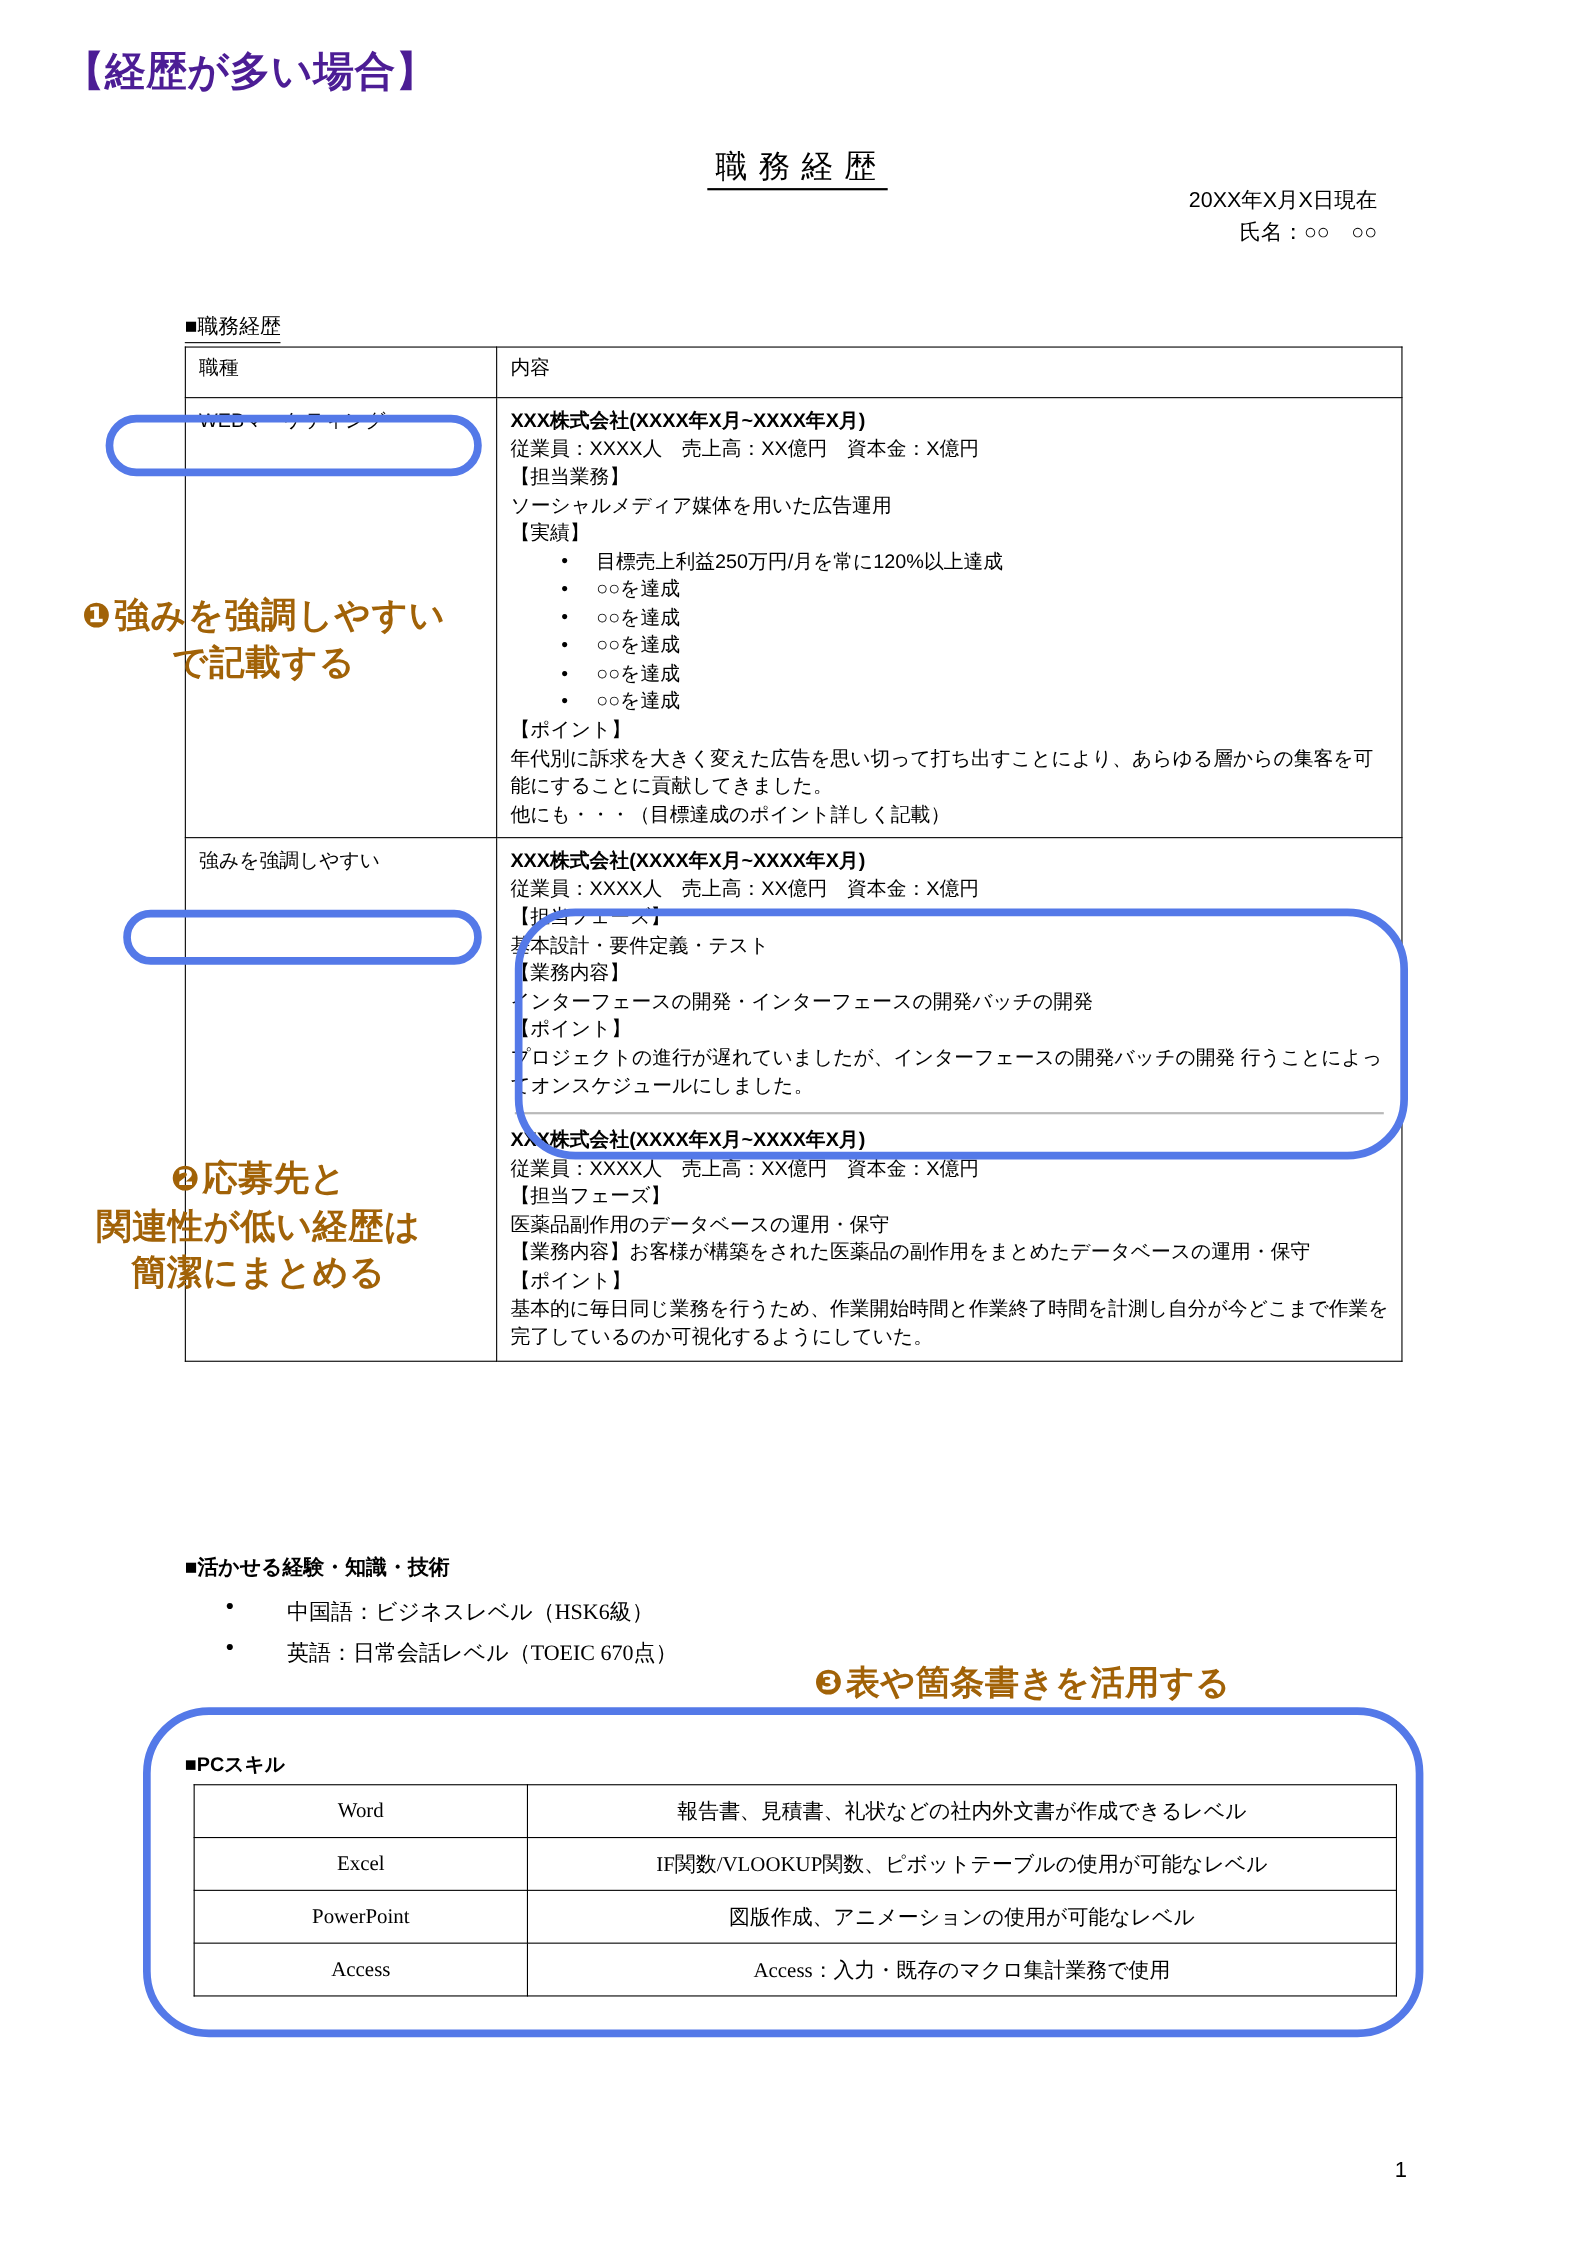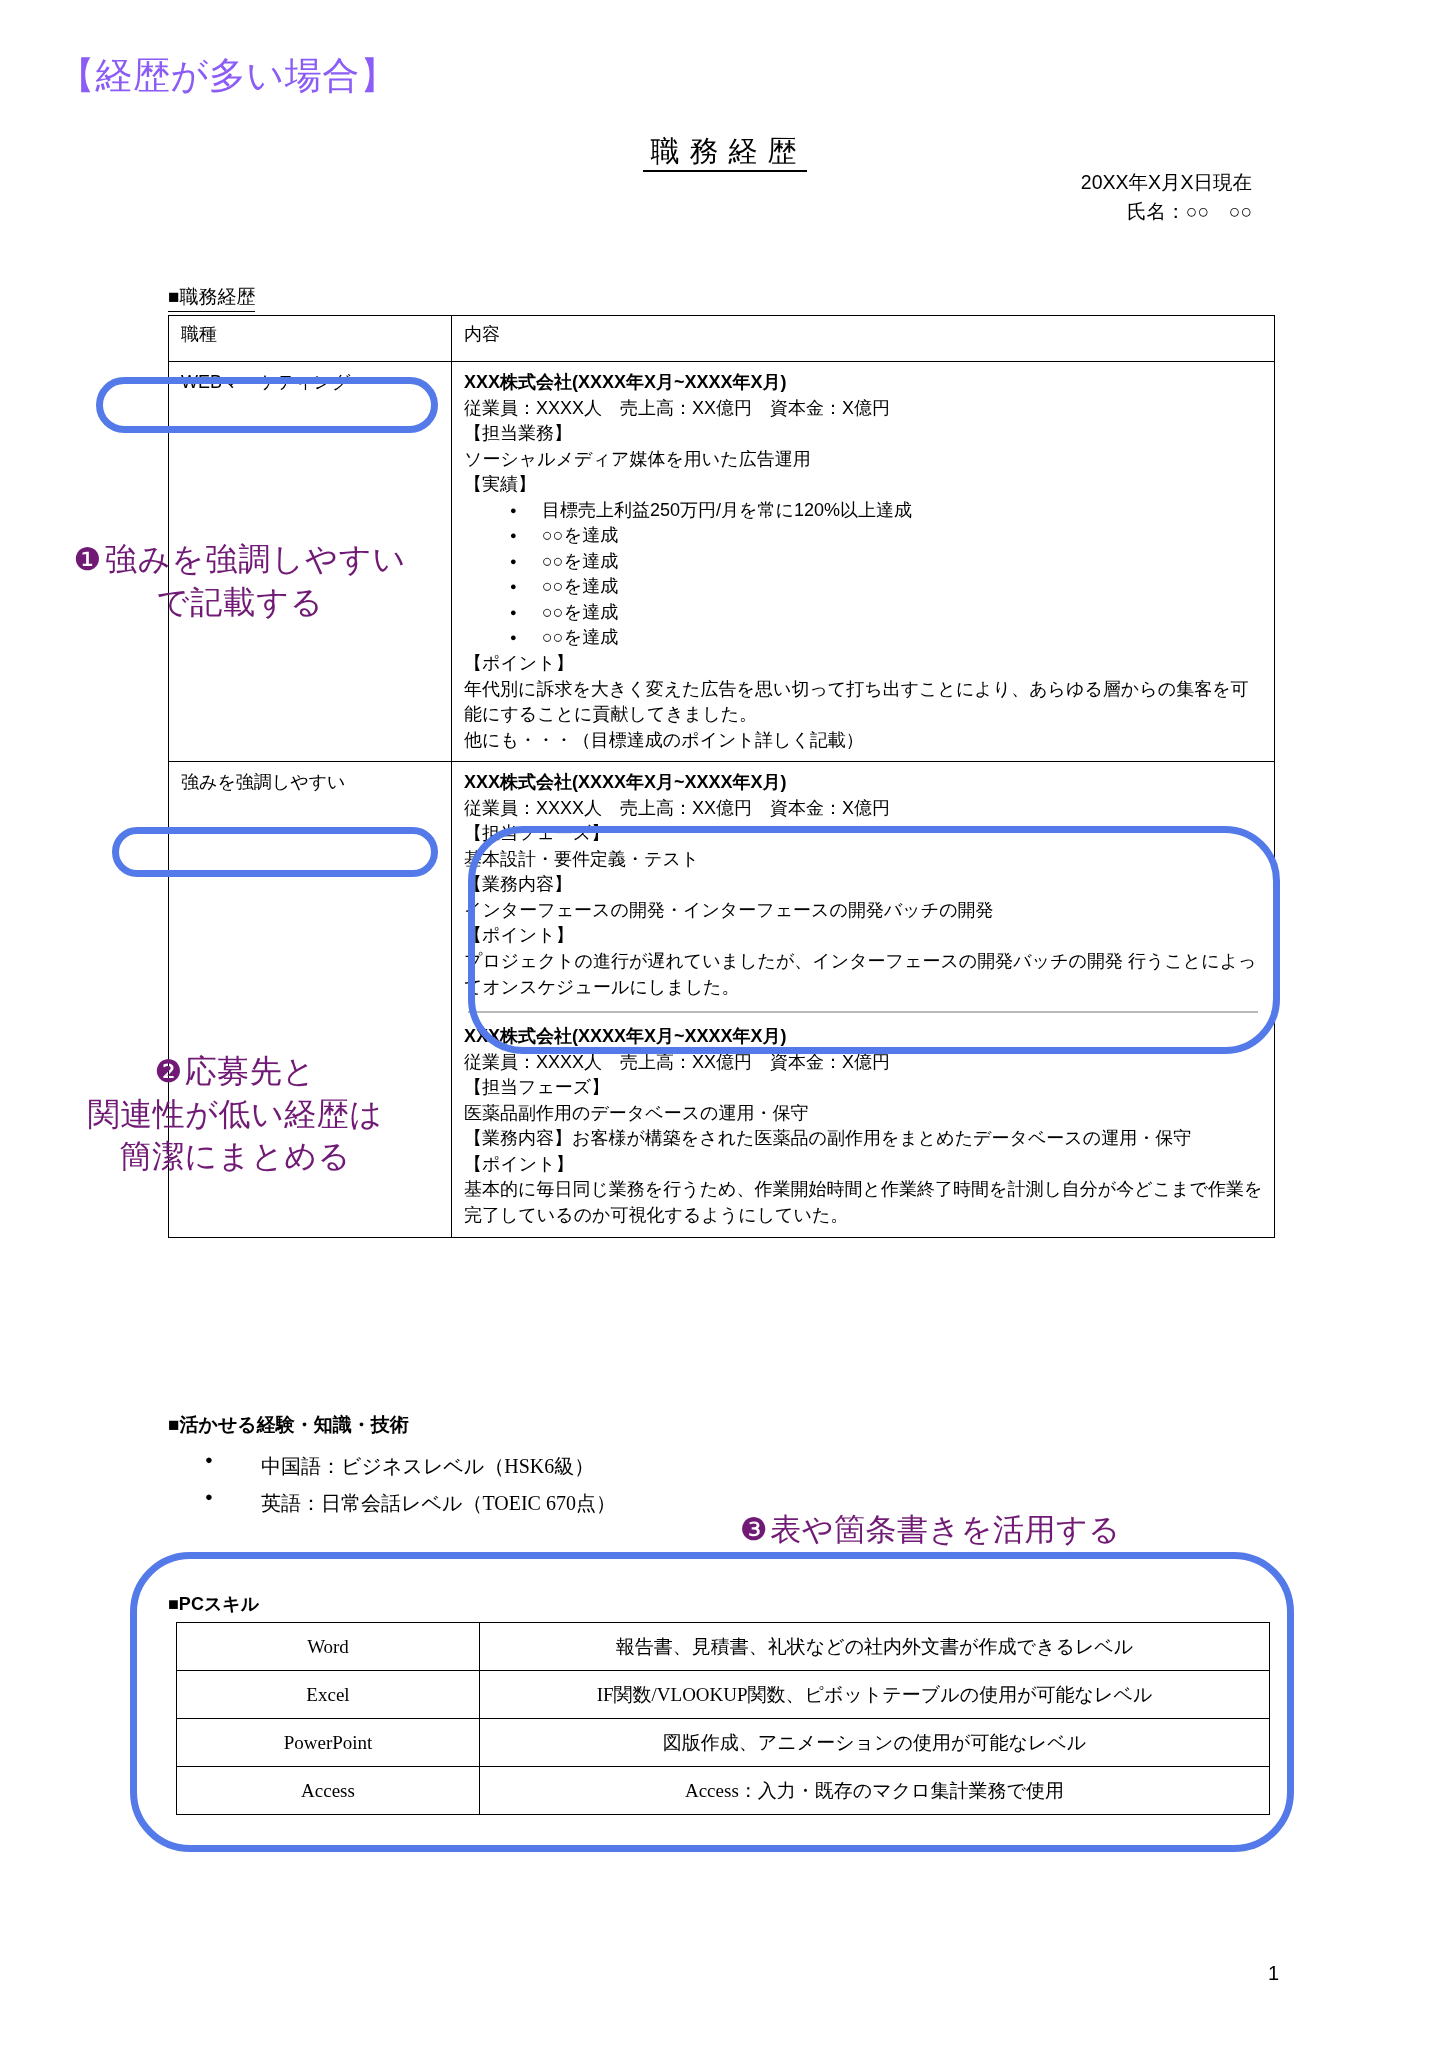--- a/index.html
+++ b/index.html
@@ -17,24 +17,24 @@
   }
   .page {
     position: absolute;
     inset: 0;
   }
 
   
   .annot-title {
     position: absolute;
     left: 58px;
-    top: 51px;
+    top: 40px;
     font-size: 37px;
-    font-weight: normal;
-    color: #8b5cf6;
+    font-weight: bold;
+    color: #4c1d95;
     letter-spacing: 0.5px;
     white-space: nowrap;
   }
 
   
   .doc-title {
     position: absolute;
     left: 0;
     top: 132px;
     width: 1449px;
@@ -183,22 +183,22 @@
     width: 812px;
     height: 228px;
     border: 7px solid #5479e8;
     border-radius: 55px;
     box-sizing: border-box;
   }
 
   
   .callout {
     position: absolute;
-    color: #701a75;
-    font-weight: normal;
+    color: #a16207;
+    font-weight: bold;
     line-height: 1.32;
     white-space: nowrap;
   }
   #callout-1 {
     left: 20px;
     top: 538px;
     width: 440px;
     text-align: center;
     font-size: 32px;
     letter-spacing: 1px;

